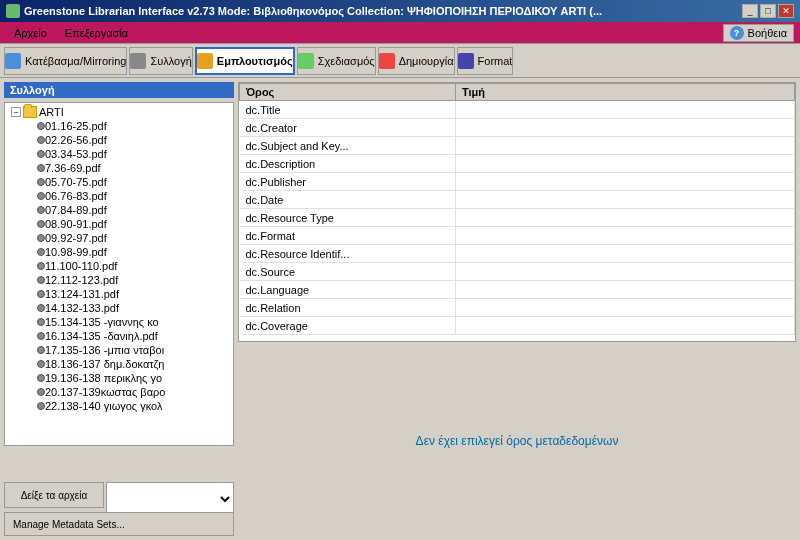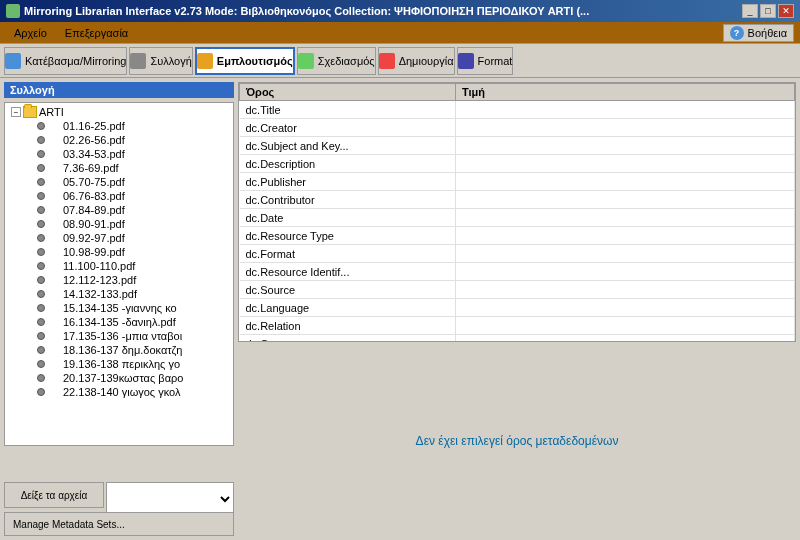--- a/index.html
+++ b/index.html
@@ -44,21 +44,21 @@
       display: flex; align-items: center; justify-content: center;
       font-size: 9px; cursor: pointer;
       color: white;
     }
     #title-bar .win-btn.minimize { background: #d4d0c8; color: black; }
     #title-bar .win-btn.maximize { background: #d4d0c8; color: black; }
     #title-bar .win-btn.close { background: #c0392b; color: white; }
 
     
     #menu-bar {
-      background: #a16207;
+      background: #be185d;
       border-bottom: 1px solid #999;
       display: flex;
       align-items: center;
       justify-content: space-between;
       padding: 2px 6px;
       height: 22px;
     }
     #menu-bar .menu-left { display: flex; gap: 2px; }
     #menu-bar .menu-item {
       padding: 2px 8px;
@@ -169,21 +169,21 @@
       top: -3px; left: 0;
       width: 6px; height: 3px;
       background: #f5c542;
       border: 1px solid #c8a000;
       border-bottom: none;
       border-radius: 2px 2px 0 0;
     }
     .file-node {
       display: flex;
       align-items: center;
-      gap: 18px;
+      gap: 0;
       padding: 1px 2px;
       padding-left: 28px;
       cursor: pointer;
       white-space: nowrap;
     }
     .file-bullet {
       width: 8px; height: 8px;
       border-radius: 50%;
       background: #888;
       border: 1px solid #555;
@@ -277,21 +277,21 @@
     ::-webkit-scrollbar-track { background: #d4d0c8; }
     ::-webkit-scrollbar-thumb { background: #a0a0a0; border: 1px solid #888; }
     ::-webkit-scrollbar-button { background: #d4d0c8; border: 1px solid #888; height: 12px; width: 12px; }
   </style>
 </head>
 <body>
 
 <div id="title-bar">
   <div class="left">
     <span class="icon-gs"></span>
-    <span>Mirroring Librarian Interface v2.73  Mode: Βιβλιοθηκονόμος    Collection: ΨΗΦΙΟΠΟΙΗΣΗ ΠΕΡΙΟΔΙΚΟΥ ARTI (...</span>
+    <span>Greenstone Librarian Interface v2.73  Mode: Βιβλιοθηκονόμος    Collection: ΨΗΦΙΟΠΟΙΗΣΗ ΠΕΡΙΟΔΙΚΟΥ ARTI (...</span>
   </div>
   <div class="win-controls">
     <div class="win-btn minimize">_</div>
     <div class="win-btn maximize">□</div>
     <div class="win-btn close">✕</div>
   </div>
 </div>
 
 <div id="menu-bar">
   <div class="menu-left">
@@ -386,20 +386,24 @@
             <div class="file-node">
               <span class="file-bullet"></span>
               <span>11.100-110.pdf</span>
             </div>
             <div class="file-node">
               <span class="file-bullet"></span>
               <span>12.112-123.pdf</span>
             </div>
             <div class="file-node">
               <span class="file-bullet"></span>
+              <span>13.124-131.pdf</span>
+            </div>
+            <div class="file-node">
+              <span class="file-bullet"></span>
               <span>14.132-133.pdf</span>
             </div>
             <div class="file-node">
               <span class="file-bullet"></span>
               <span>15.134-135 -γιαννης κο</span>
             </div>
             <div class="file-node">
               <span class="file-bullet"></span>
               <span>16.134-135 -δανιηλ.pdf</span>
             </div>
@@ -461,24 +465,20 @@
             </tr>
             <tr>
               <td class="col-term">dc.Description</td>
               <td class="col-value"></td>
             </tr>
             <tr>
               <td class="col-term">dc.Publisher</td>
               <td class="col-value"></td>
             </tr>
             <tr>
-              <td class="col-term">dc.Contributor</td>
-              <td class="col-value"></td>
-            </tr>
-            <tr>
               <td class="col-term">dc.Date</td>
               <td class="col-value"></td>
             </tr>
             <tr>
               <td class="col-term">dc.Resource Type</td>
               <td class="col-value"></td>
             </tr>
             <tr>
               <td class="col-term">dc.Format</td>
               <td class="col-value"></td>

